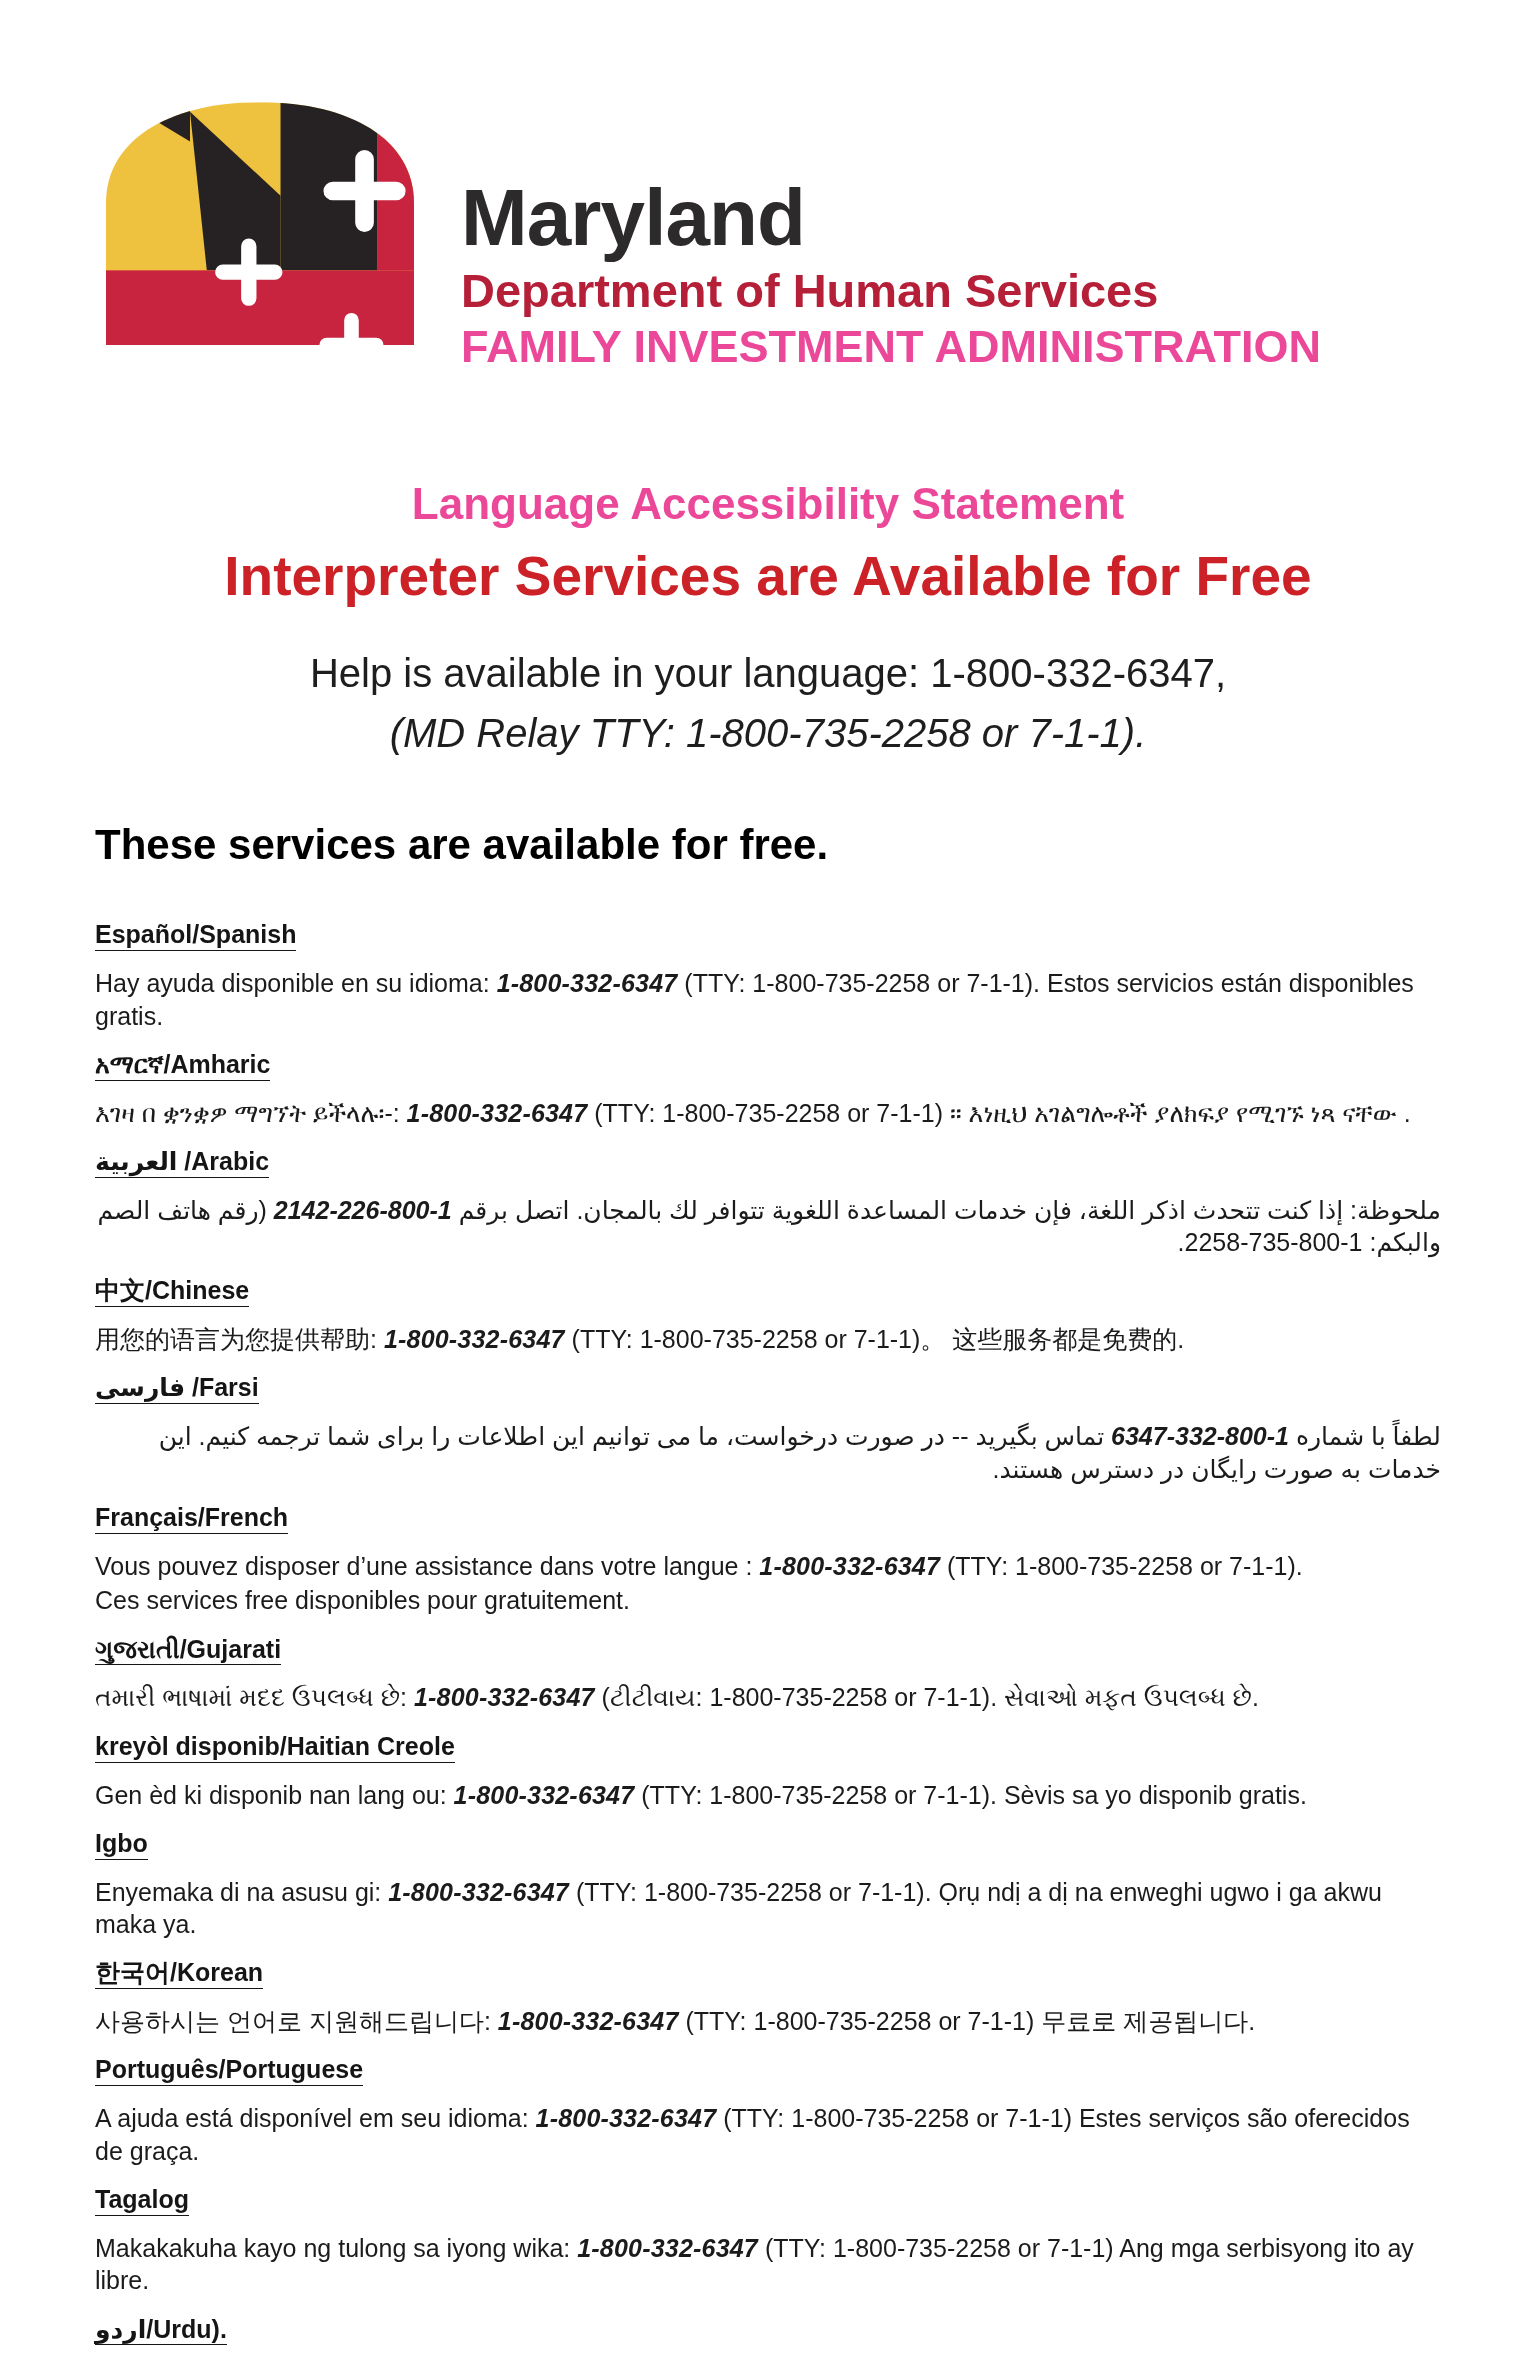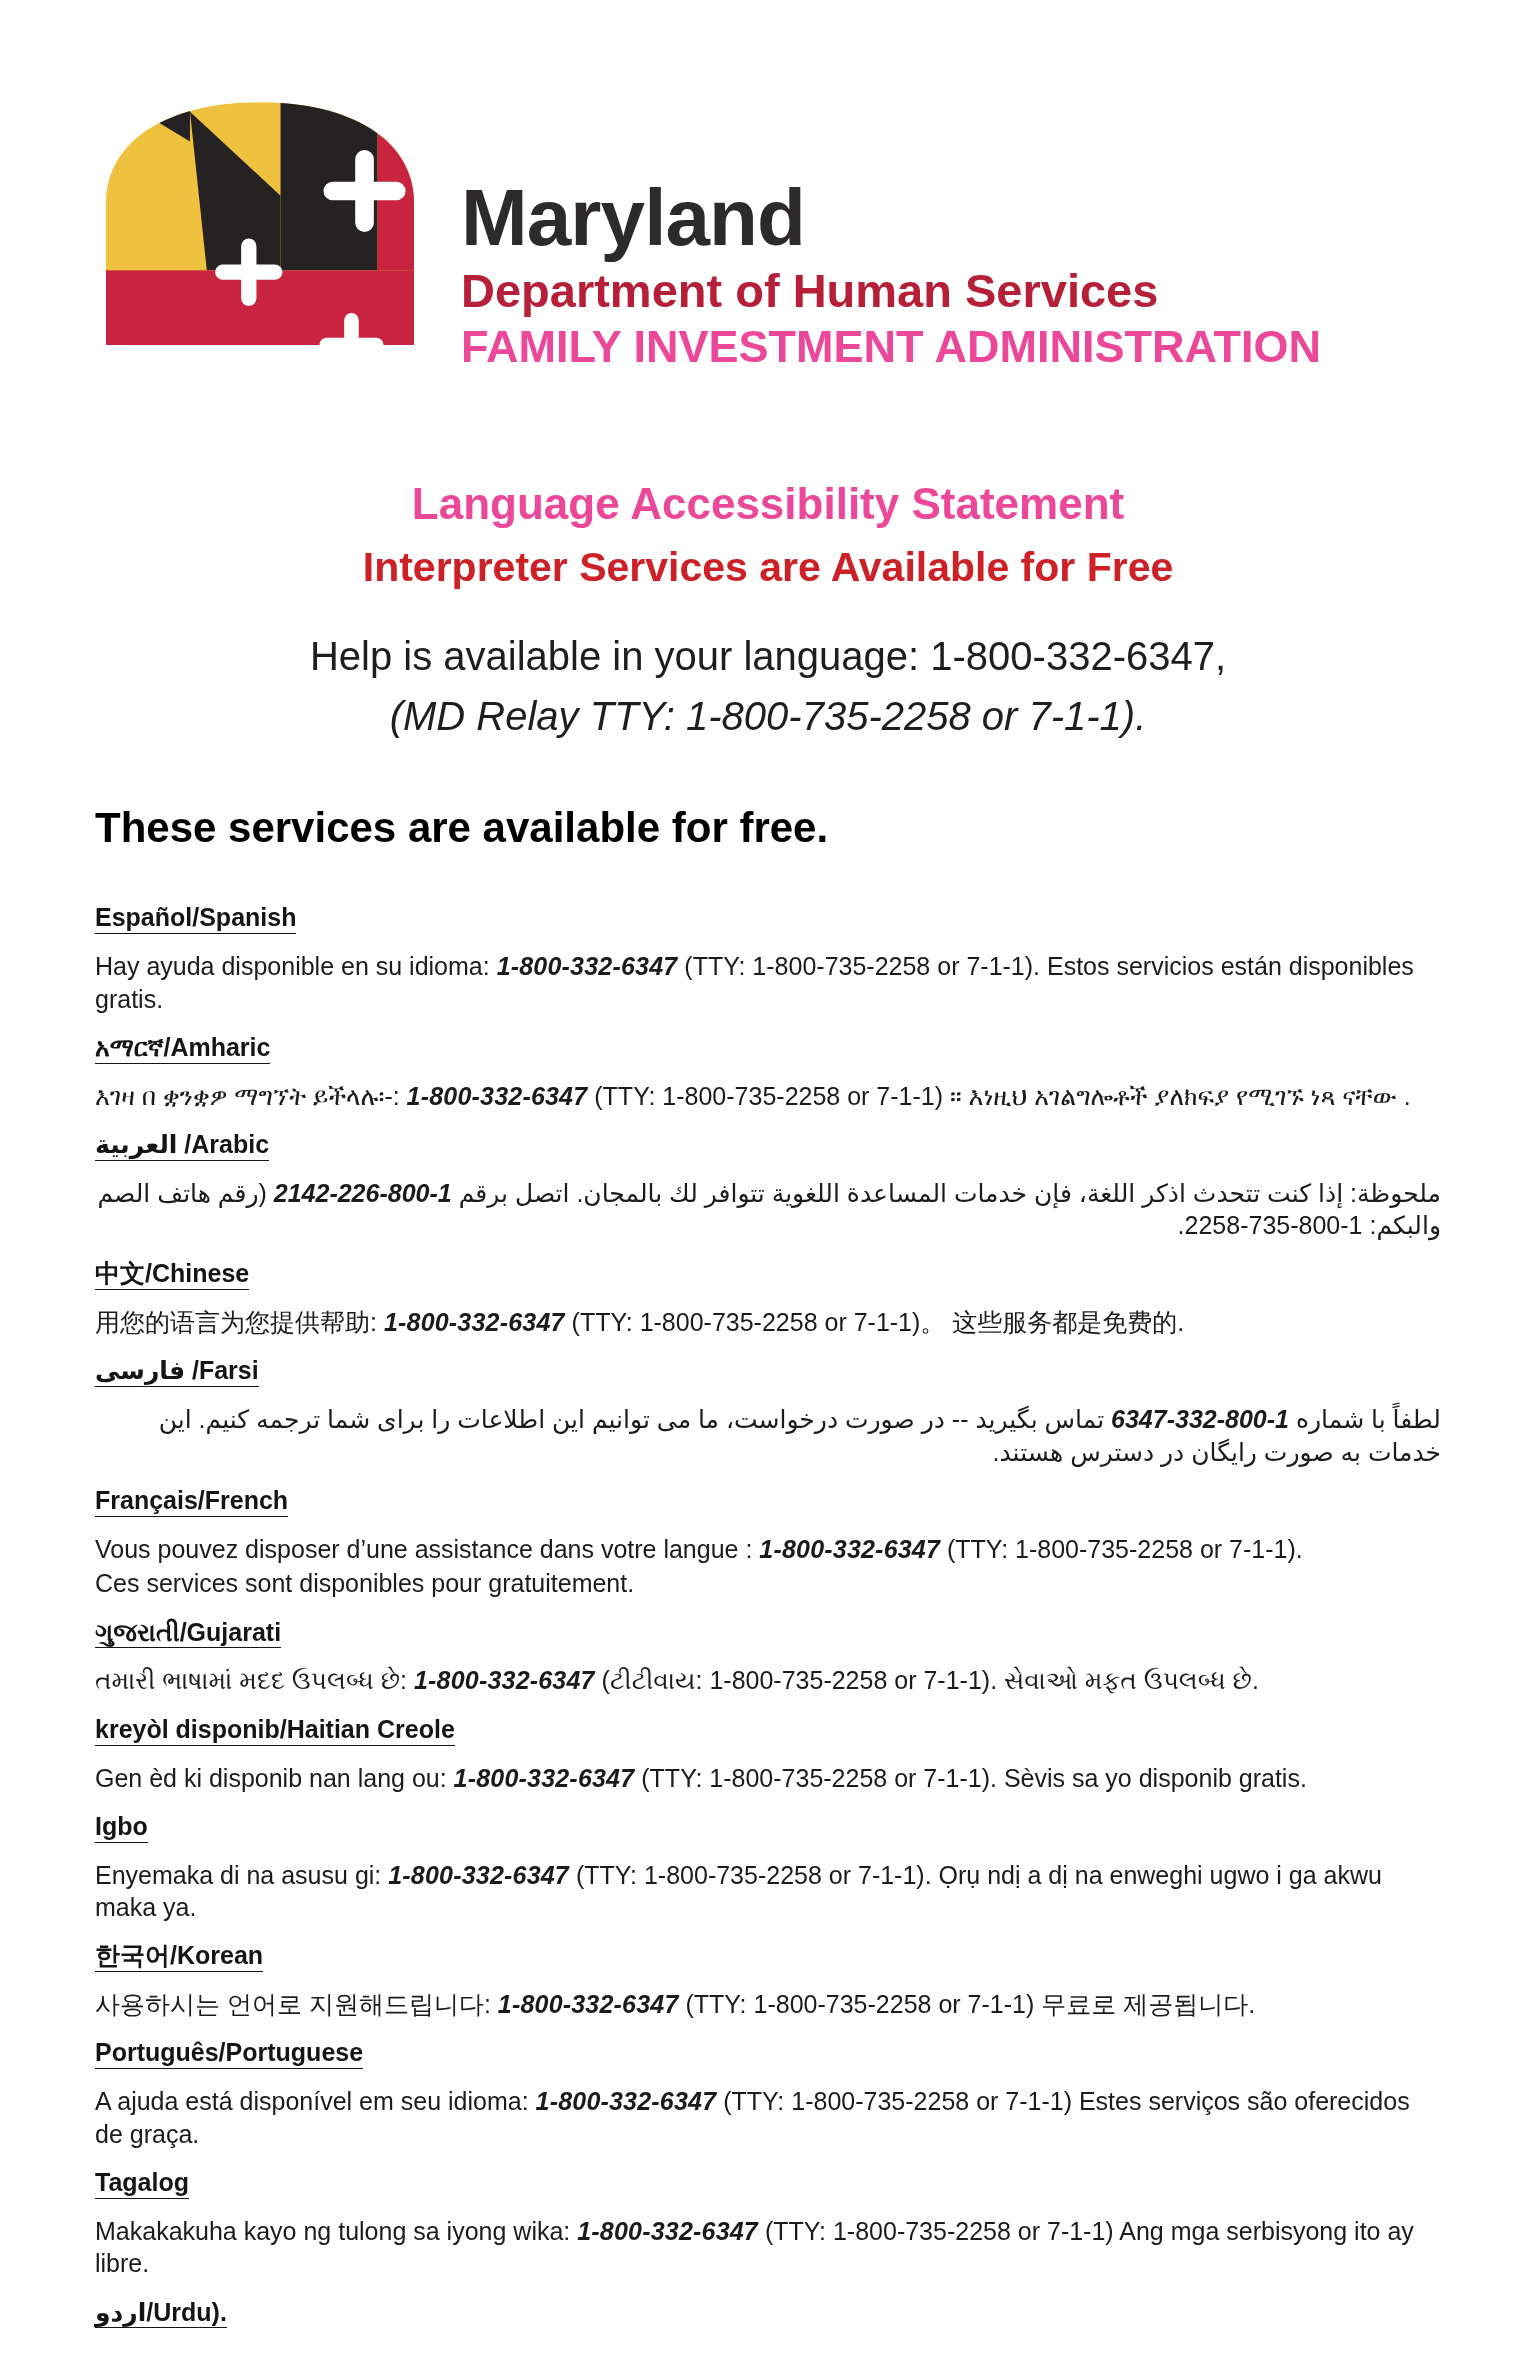--- a/index.html
+++ b/index.html
@@ -10,21 +10,21 @@
   }
   
   .logo-row{display:flex;align-items:flex-start;gap:36px;}
   .flag{width:330px;height:252px;flex:0 0 auto;}
   .logo-text{padding-top:85px;}
   .logo-title{font-size:80px;font-weight:600;color:#2d2a2b;line-height:1;letter-spacing:-0.9px;}
   .logo-subtitle{font-size:47px;font-weight:700;line-height:1.1;margin-top:7.4px;}
   .logo-division{font-size:45px;font-weight:700;color:#ec4899;line-height:1.1;margin-top:4.6px;}
   
   .stmt-title{font-size:44px;font-weight:700;text-align:center;color:#ec4899;margin:108px 0 0 0;}
-  .interp-title{font-size:41px;font-weight:700;text-align:center;margin:15px 0 0 0;}
+  .interp-title{font-size:55px;font-weight:700;text-align:center;margin:15px 0 0 0;}
   .help-line{font-size:40px;text-align:center;color:#1e1e1e;margin:43px 0 0 0;}
   .relay-line{font-size:40px;font-style:italic;text-align:center;color:#1e1e1e;margin:15px 0 0 0;}
   .free-line{font-size:42px;font-weight:700;text-align:left;color:#000000;margin:65px 0 0 0;}
   
   .sections{margin-top:50px;}
   .lang-section{margin-top:16.7px;}
   .lang-label{
     display:inline-block;font-size:25px;font-weight:700;color:#151515;
     border-bottom:1.9px solid #151515;padding-bottom:0.9px;line-height:1.2;
   }
@@ -109,21 +109,21 @@
       <div class="lang-label">فارسی /Farsi</div>
       <div class="lang-bodies">
           <div class="lang-body rich" dir="rtl">لطفاً با شماره <b><i>1-800-332-6347</i></b> تماس بگیرید -- در صورت درخواست، ما می توانیم این اطلاعات را برای شما ترجمه کنیم. این خدمات به صورت رایگان در دسترس هستند.</div>
         </div>
     </section>
 
     <section class="lang-section">
       <div class="lang-label">Français/French</div>
       <div class="lang-bodies">
           <div class="lang-body rich" dir="ltr">Vous pouvez disposer d’une assistance dans votre langue : <b><i>1-800-332-6347</i></b> (TTY: 1-800-735-2258 or 7-1-1).</div>
-          <div class="lang-body rich" dir="ltr">Ces services sont disponibles pour gratuitement.</div>
+          <div class="lang-body rich" dir="ltr">Ces services free disponibles pour gratuitement.</div>
         </div>
     </section>
 
     <section class="lang-section">
       <div class="lang-label">ગુજરાતી/Gujarati</div>
       <div class="lang-bodies">
           <div class="lang-body rich" dir="ltr">તમારી ભાષામાં મદદ ઉપલબ્ધ છે: <b><i>1-800-332-6347</i></b> (ટીટીવાય: 1-800-735-2258 or 7-1-1). સેવાઓ મફત ઉપલબ્ધ છે.</div>
         </div>
     </section>
 

